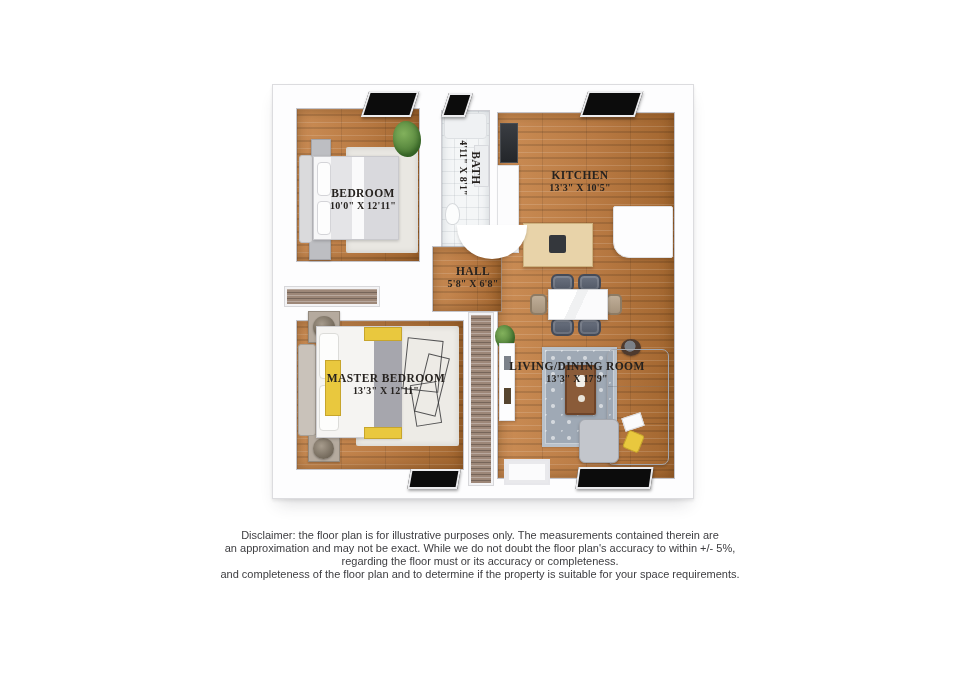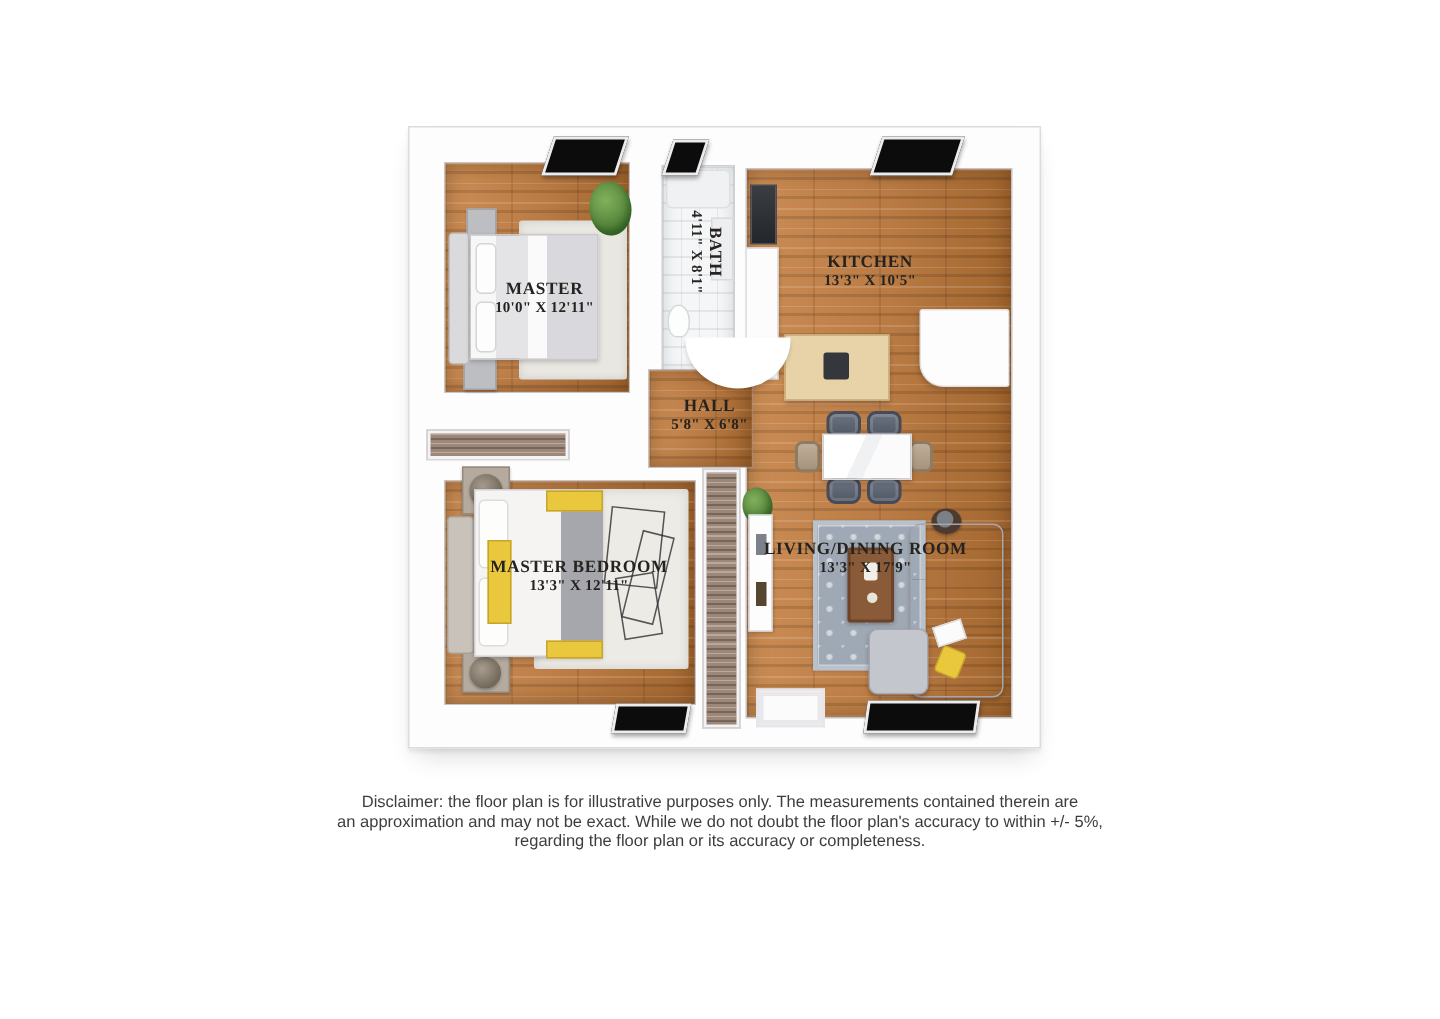--- a/index.html
+++ b/index.html
@@ -133,21 +133,21 @@
       <div style="left:47px;top:100px;width:38px;height:12px;background:var(--accent-yellow,#e9c83e);border:1px solid #c7a52c;"></div>
     </div>
 
     <div class="window" style="left:92px;top:6px;width:50px;height:26px;transform:skewX(-18deg);"></div>
     <div class="window" style="left:172px;top:8px;width:24px;height:24px;transform:skewX(-18deg);"></div>
     <div class="window" style="left:311px;top:6px;width:55px;height:26px;transform:skewX(-18deg);"></div>
     <div class="window" style="left:136px;top:384px;width:50px;height:20px;transform:skewX(-10deg);"></div>
     <div class="window" style="left:304px;top:382px;width:75px;height:22px;transform:skewX(-8deg);"></div>
 
     <div class="room-label" style="left:90px;top:114px;">
-      <div class="room-name">MASTER</div>
+      <div class="room-name">BEDROOM</div>
       <div class="room-dims">10'0" X 12'11"</div>
     </div>
     <div class="room-label rot" style="left:197px;top:83px;">
       <div class="room-name">BATH</div>
       <div class="room-dims">4'11" X 8'1"</div>
     </div>
     <div class="room-label" style="left:307px;top:96px;">
       <div class="room-name">KITCHEN</div>
       <div class="room-dims">13'3" X 10'5"</div>
     </div>
@@ -161,15 +161,16 @@
     </div>
     <div class="room-label" style="left:304px;top:276px;margin-top:11px;">
       <div class="room-name">LIVING/DINING ROOM</div>
       <div class="room-dims">13'3" X 17'9"</div>
     </div>
   </div>
 
   <div class="disclaimer">
     <div>Disclaimer: the floor plan is for illustrative purposes only. The measurements contained therein are</div>
     <div>an approximation and may not be exact. While we do not doubt the floor plan's accuracy to within +/- 5%,</div>
-    <div>regarding the floor plan or its accuracy or completeness.</div>
+    <div>regarding the floor must or its accuracy or completeness.</div>
+    <div>and completeness of the floor plan and to determine if the property is suitable for your space requirements.</div>
   </div>
 </div>
 
 </body></html>

